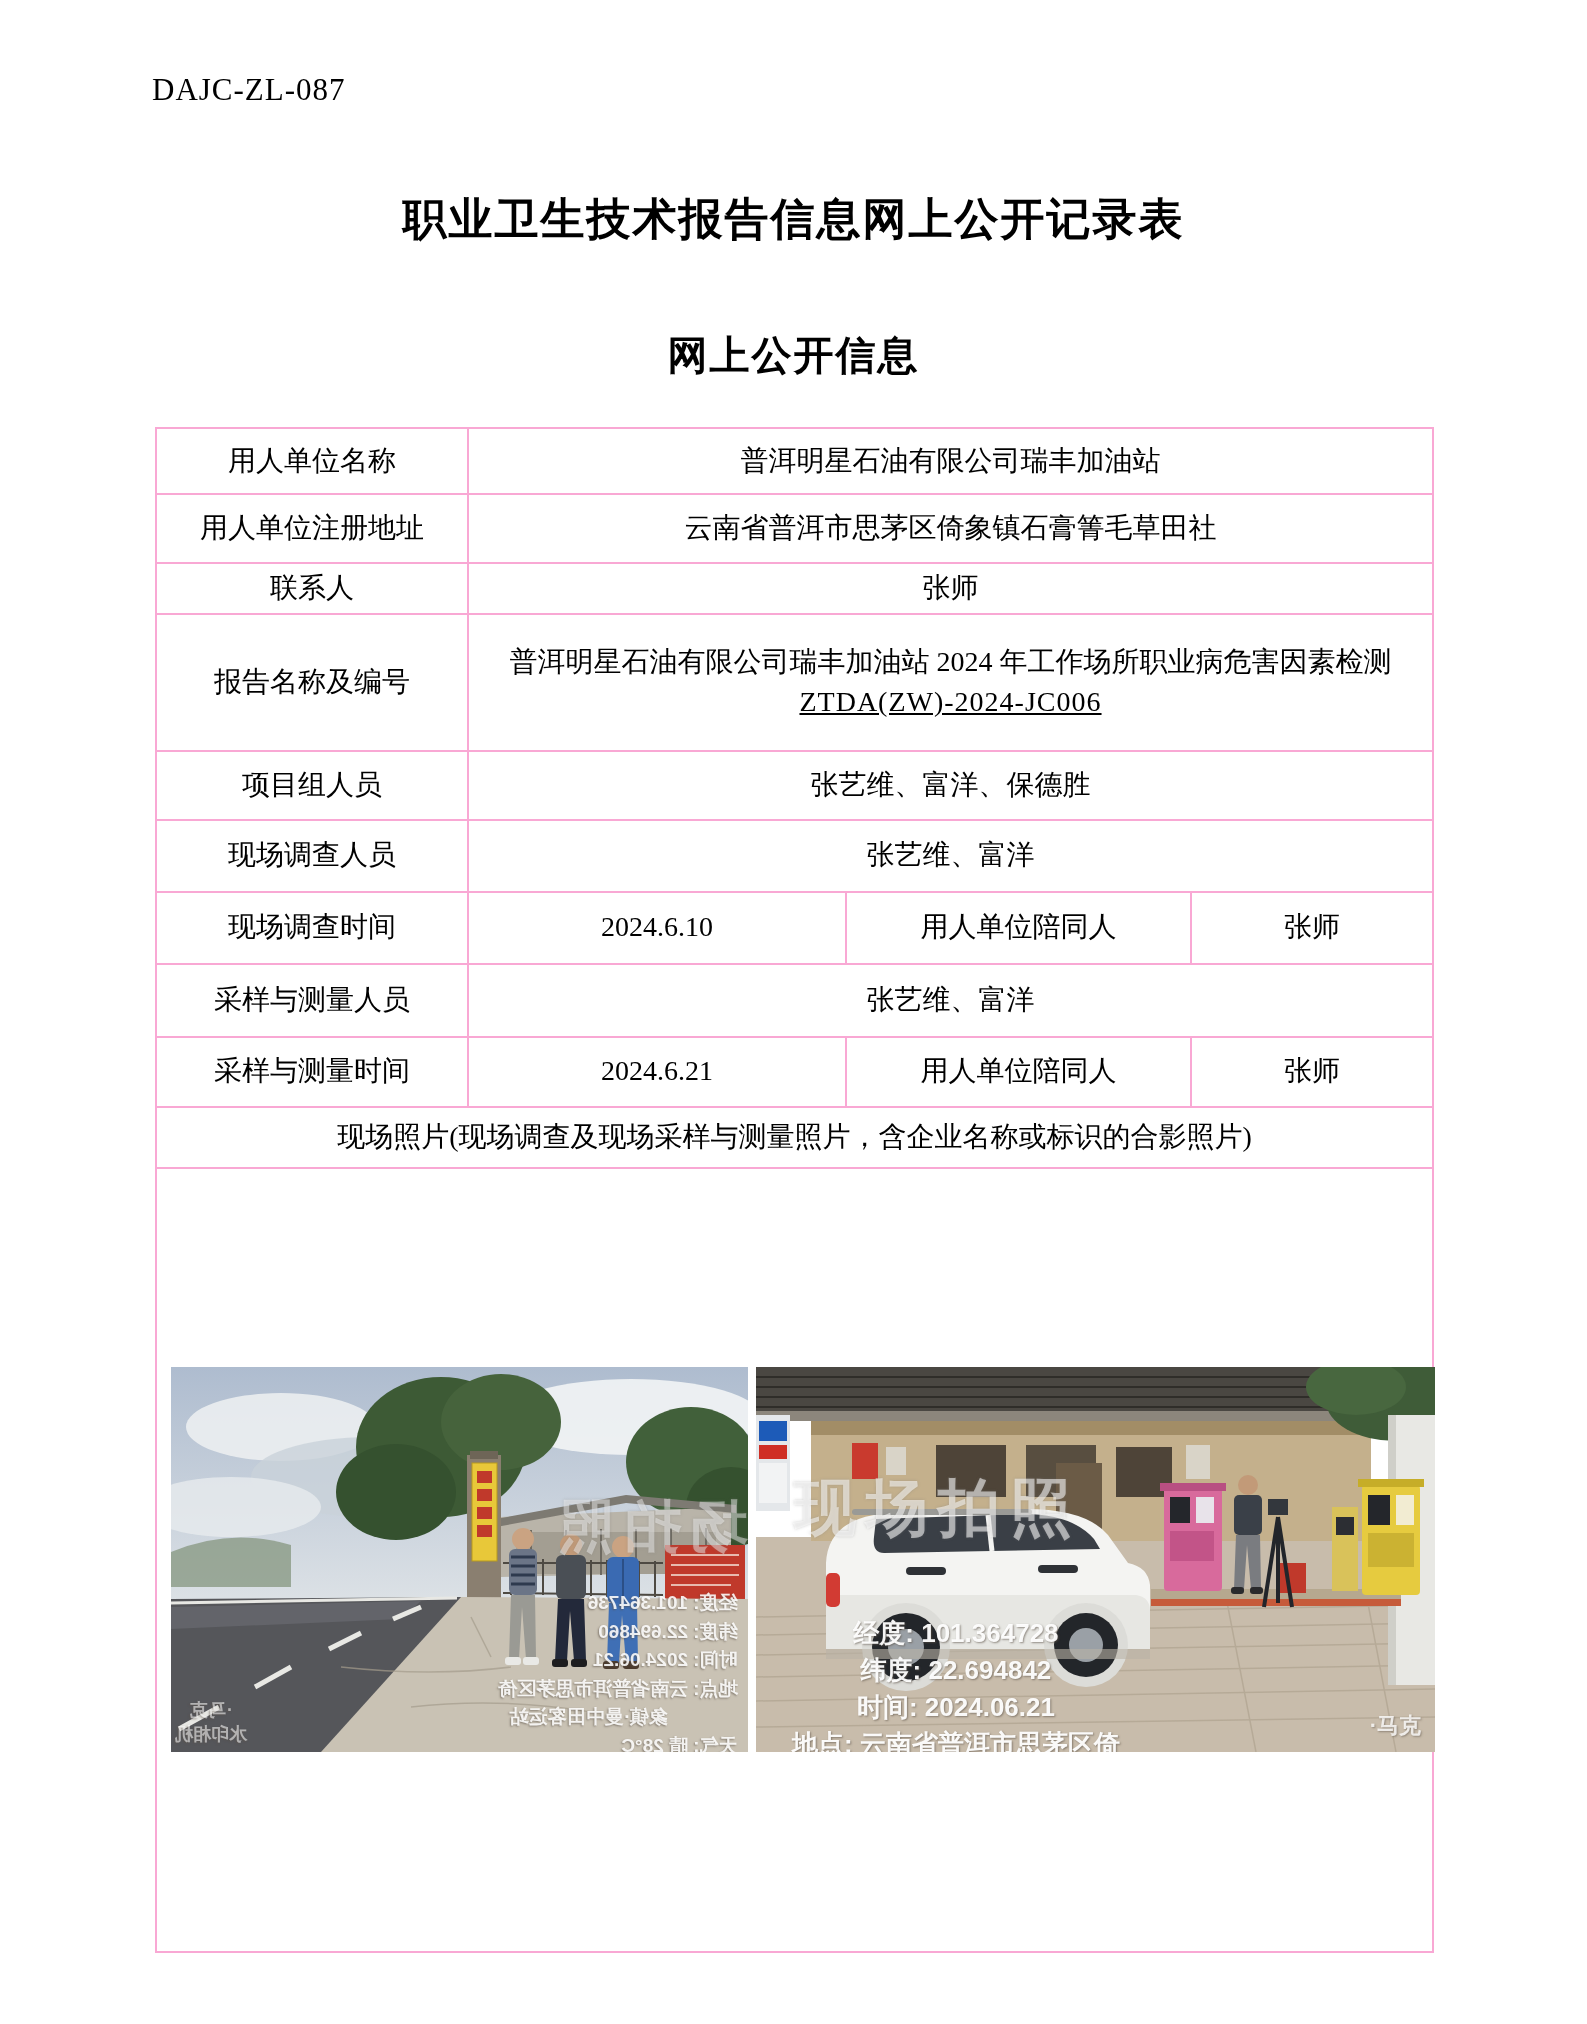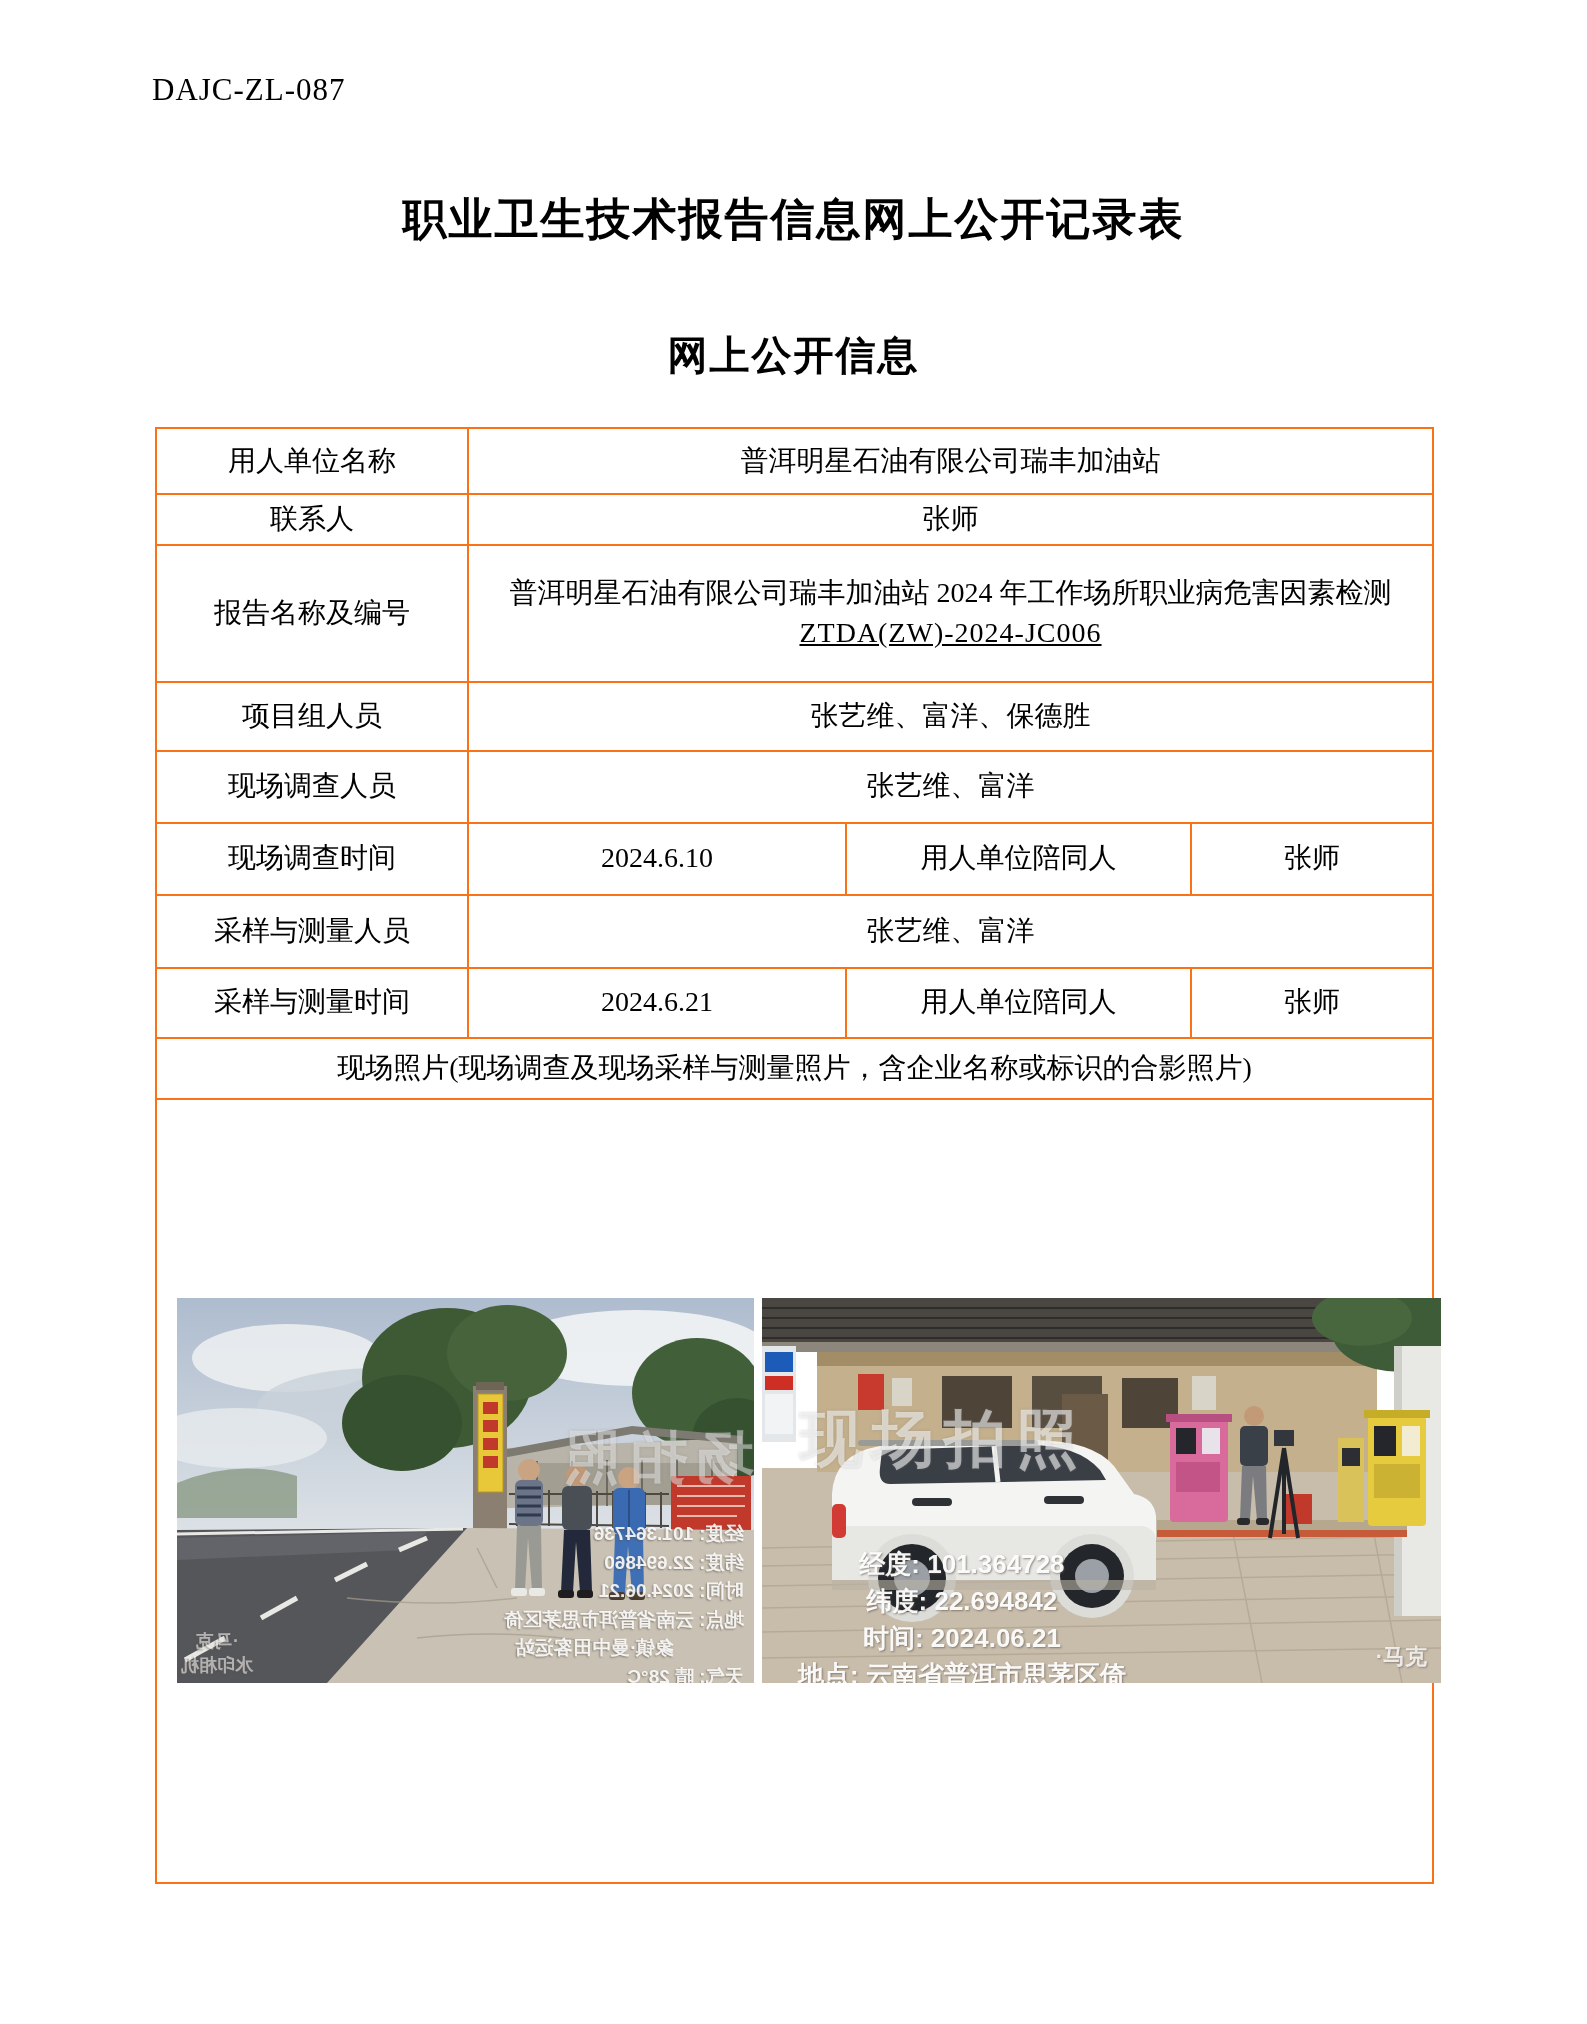--- a/index.html
+++ b/index.html
@@ -19,22 +19,22 @@
   }
   .doc-subtitle {
     position:absolute; left:0; top:328px; width:100%;
     text-align:center; font-size:40px; font-weight:bold; letter-spacing:2px;
   }
   table.main {
     position:absolute; left:155px; top:427px;
     width:1277px; border-collapse:collapse; table-layout:fixed;
   }
   table.main td {
-    border:2px solid #f97316; font-size:28px;
-    text-align:center; vertical-align:middle; padding:4px 20px;
+    border:2px solid #f9a8d4; font-size:28px;
+    text-align:center; vertical-align:middle; padding:4px 14px;
     line-height:1.45;
   }
   td.lbl { }
   td.caption-cell { text-align:left; padding-left:14px; }
   td.photo-cell { vertical-align:top; padding:14px 6px 0 6px; }
   .report-line2 { letter-spacing:1px;text-decoration:underline; }
   .photos-wrap { display:flex; gap:8px; align-items:flex-start; }
   .photo {
     position:relative; overflow:hidden; flex:none;
     font-family:"Liberation Sans","DejaVu Sans",sans-serif;
@@ -88,20 +88,24 @@
       <col style="width:345px">
       <col style="width:242px">
     </colgroup>
 
   <tbody>
       <tr style="height:66px">
     <td class="lbl">用人单位名称</td>
     <td colspan="3">普洱明星石油有限公司瑞丰加油站</td>
   </tr>
 
+  <tr style="height:69px">
+    <td class="lbl">用人单位注册地址</td>
+    <td colspan="3">云南省普洱市思茅区倚象镇石膏箐毛草田社</td>
+  </tr>
 
   <tr style="height:50px">
     <td class="lbl">联系人</td>
     <td colspan="3">张师</td>
   </tr>
 
   <tr style="height:137px">
     <td class="lbl">报告名称及编号</td>
     <td colspan="3">
       <div>普洱明星石油有限公司瑞丰加油站 2024 年工作场所职业病危害因素检测</div>

